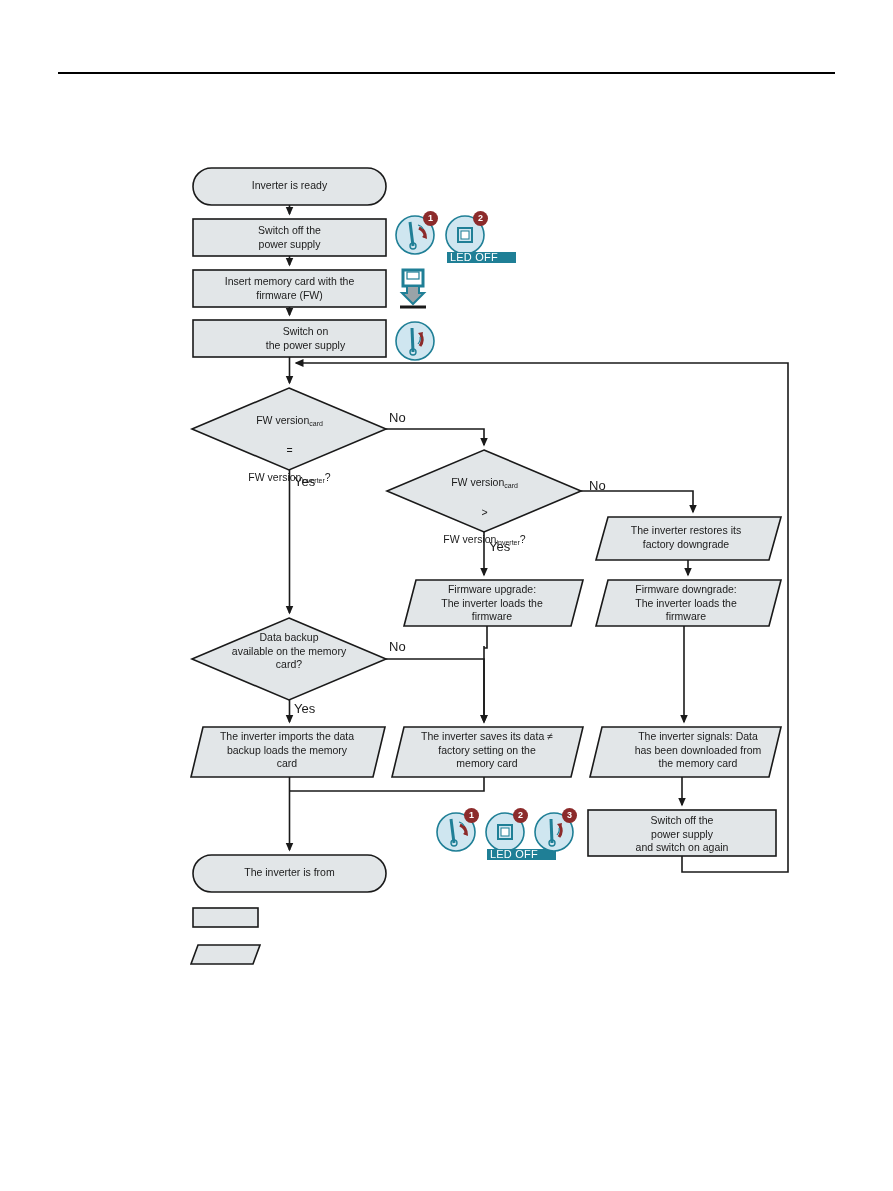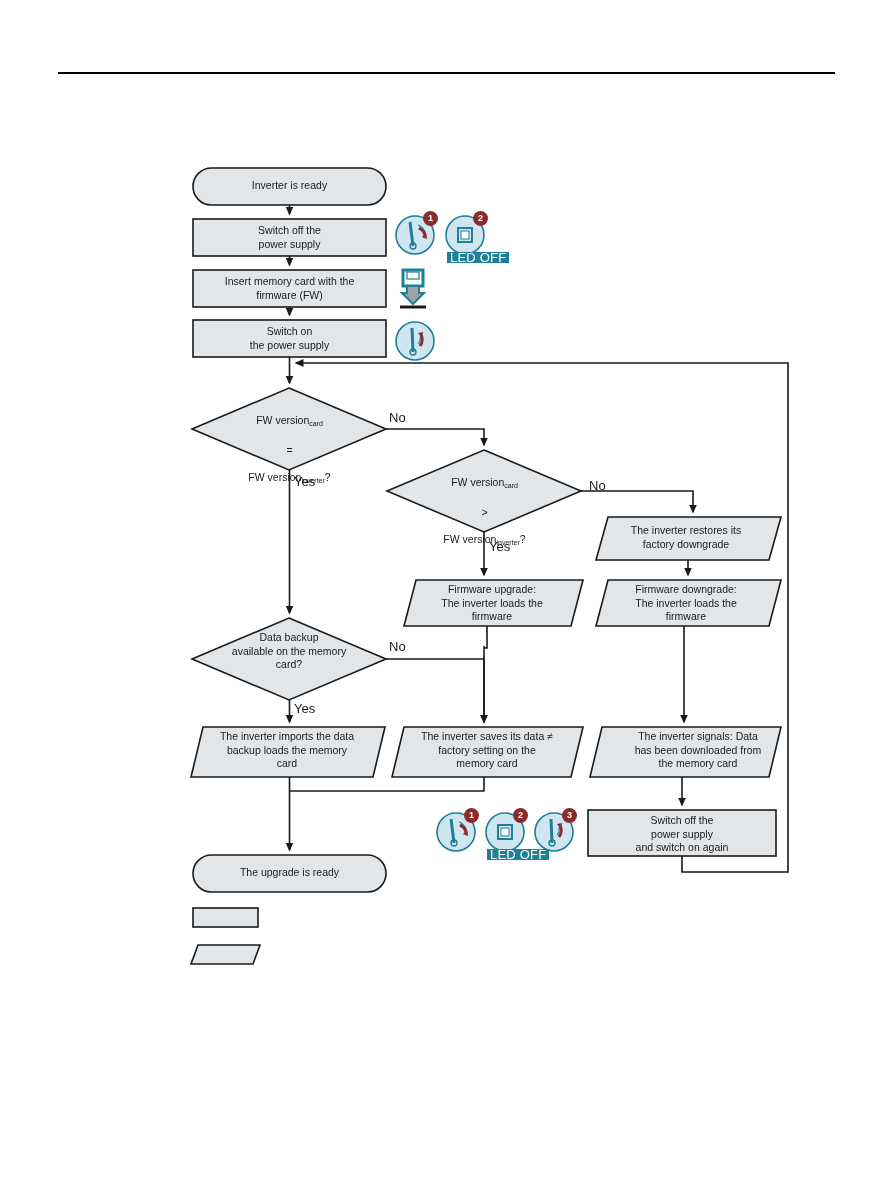--- a/index.html
+++ b/index.html
@@ -55,23 +55,23 @@
     font-size: 7px;
     vertical-align: -2px;
   }
   .icon-wrap {
     position: absolute;
   }
   .led-off-tag {
     position: absolute;
     background: #1f7f96;
     color: #ffffff;
-    font-size: 13px;
+    font-size: 11px;
     line-height: 9px;
-    padding: 1px 3px 1px 3px;
+    padding: 1px 18px 1px 3px;
     letter-spacing: 0.2px;
     font-family: "Liberation Sans", sans-serif;
   }
   .badge {
     position: absolute;
     width: 15px;
     height: 15px;
     border-radius: 50%;
     background: #8c2b2b;
     color: #ffffff;
@@ -166,21 +166,21 @@
   </svg>
 
   <div class="shape-text" style="left:193px; top:179px; width:193px;">Inverter is ready</div>
 
   <div class="shape-text" style="left:193px; top:224px; width:193px;">Switch off the
 power supply</div>
 
   <div class="shape-text" style="left:193px; top:275px; width:193px;">Insert memory card with the
 firmware (FW)</div>
 
-  <div class="shape-text" style="left:193px; top:325px; width:193px;">Switch on
+  <div class="shape-text" style="left:193px; top:325px; width:193px;padding-left:16px;">Switch on
 the power supply</div>
 
   <div class="shape-text" style="left:202px; top:400px; width:175px;">
     <div><span>FW version</span><span class="sub">card</span></div>
     <div><span>=</span></div>
     <div><span>FW version</span><span class="sub">inverter</span><span>?</span></div>
   </div>
 
   <div class="shape-text" style="left:397px; top:462px; width:175px;">
     <div><span>FW version</span><span class="sub">card</span></div>
@@ -212,21 +212,21 @@
 memory card</div>
 
   <div class="shape-text" style="left:604px; top:730px; width:188px;">The inverter signals: Data
 has been downloaded from
 the memory card</div>
 
   <div class="shape-text" style="left:588px; top:814px; width:188px;">Switch off the
 power supply
 and switch on again</div>
 
-  <div class="shape-text" style="left:193px; top:866px; width:193px;">The upgrade is ready</div>
+  <div class="shape-text" style="left:193px; top:866px; width:193px;">The inverter is from</div>
 
   <div class="edge-label" style="left:389px; top:412px;">No</div>
   <div class="edge-label" style="left:294px; top:476px;">Yes</div>
   <div class="edge-label" style="left:589px; top:480px;">No</div>
   <div class="edge-label" style="left:489px; top:541px;">Yes</div>
   <div class="edge-label" style="left:389px; top:641px;">No</div>
   <div class="edge-label" style="left:294px; top:703px;">Yes</div>
 
   <div class="icon-wrap" style="left:394px; top:212px; width:46px; height:46px;">
     <svg width="46" height="46" viewBox="0 0 46 46">

